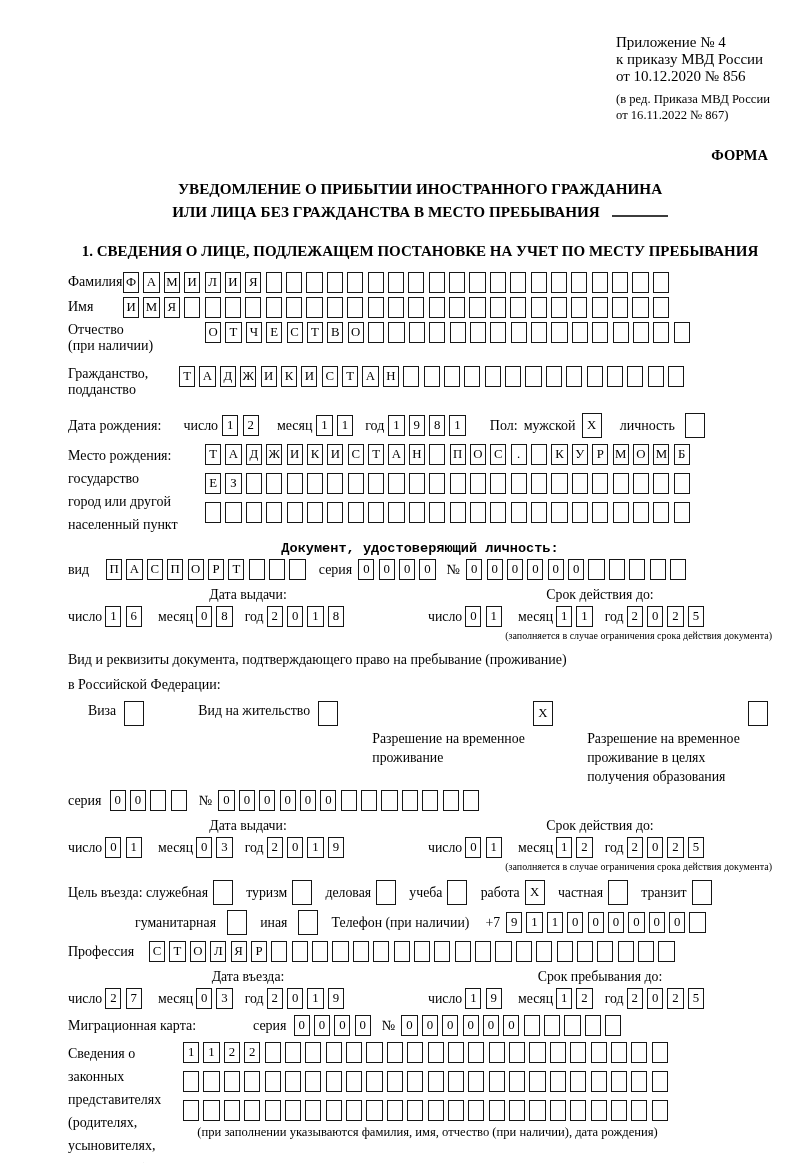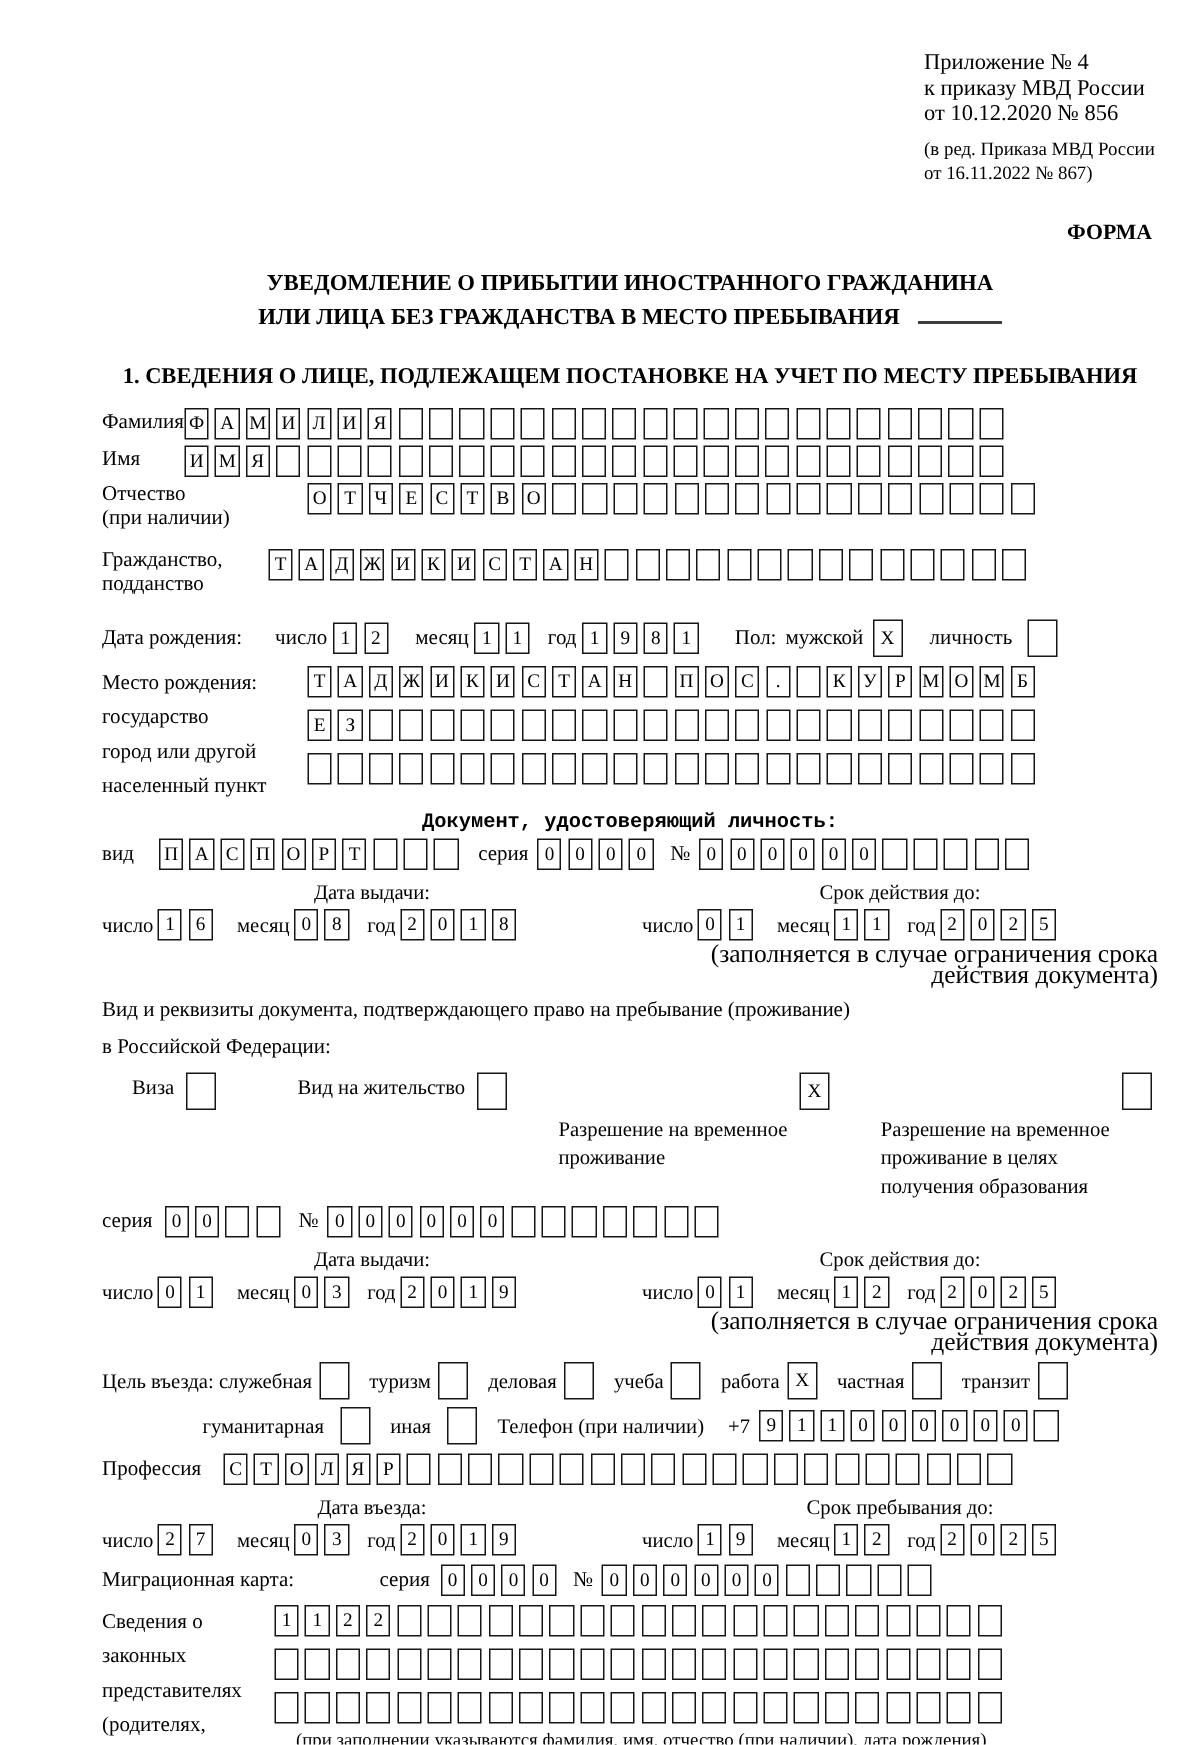--- a/index.html
+++ b/index.html
@@ -37,21 +37,21 @@
   .mb7 { margin-bottom:8px; }
   .doc-heading { text-align:center; font-weight:700; font-size:13.6px; margin-top:5px;font-family:Liberation Mono, monospace; }
 
   .dates { display:flex; margin-top:6px; }
   .dcol-l { width:360px; flex:none; }
   .dcol-r { flex:1; }
   .dtitle { text-align:center; font-size:13.8px; line-height:17px; }
   .dline { display:flex; align-items:center; margin-top:3px; }
   .dline .lbl { margin-right:3px; font-size:13.8px; }
   .mr12 { margin-right:12px; } .mr8 { margin-right:8px; }
-  .dnote { font-size:17px; text-align:right; margin-top:2px; line-height:14px; }
+  .dnote { font-size:10px; text-align:right; margin-top:2px; line-height:14px; }
 
   .plain { font-size:14px; line-height:20px; margin-top:7px; }
   .plain2 { font-size:14px; line-height:20px; margin-top:5px; }
 
   .chk-row { display:flex; justify-content:space-between; align-items:flex-start; margin-top:6px; }
   .chk { display:flex; align-items:flex-start; }
   .chk .lbl { margin-right:8px; font-size:13.8px;margin-left:20px; }
   .chk-txt { text-align:left; font-size:13.8px; line-height:19px; margin-right:8px;margin-top:28px; }
 
   .goal-row { display:flex; align-items:center; margin-top:6px; font-size:13.8px; white-space:nowrap; }

